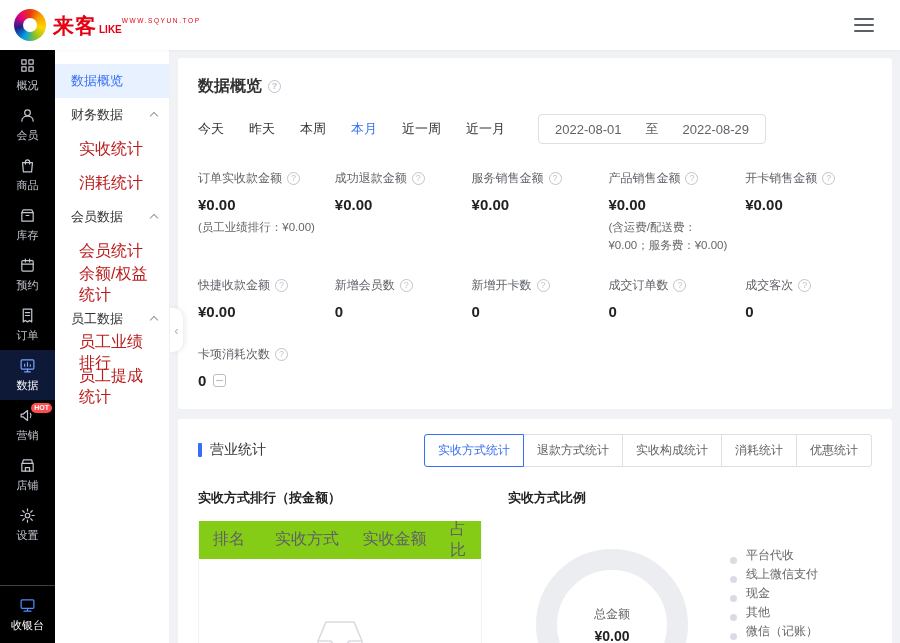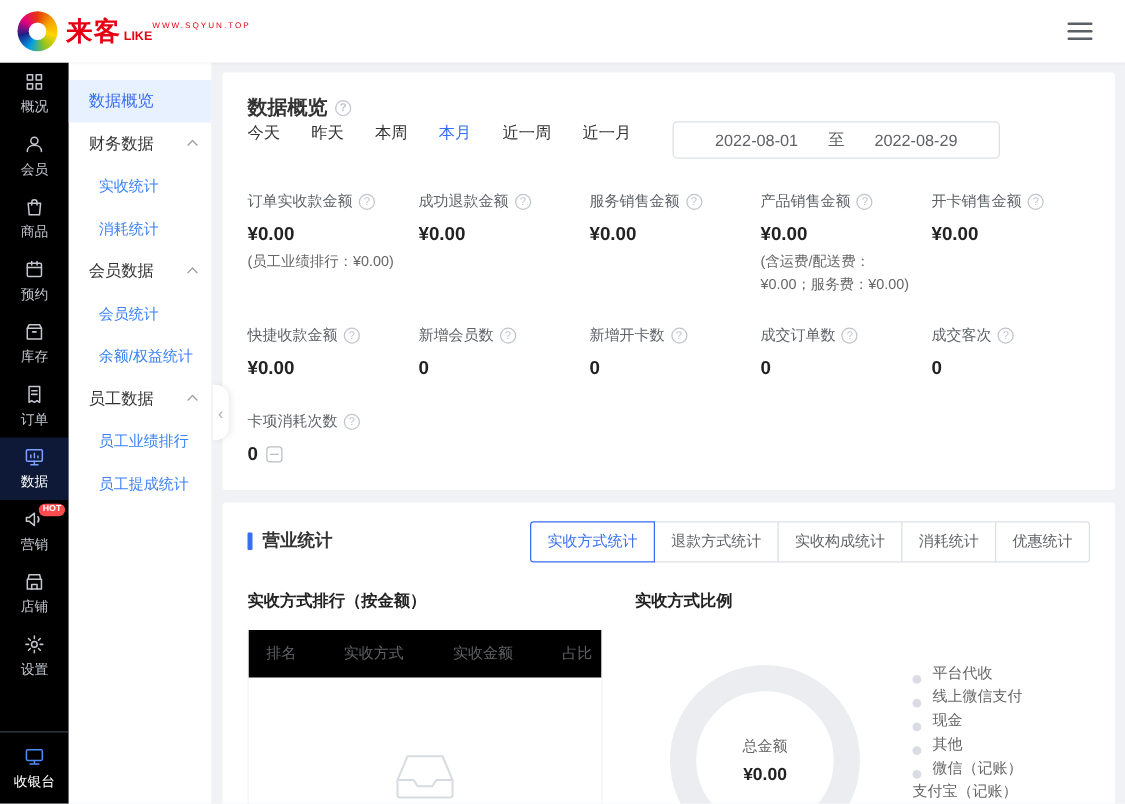--- a/index.html
+++ b/index.html
@@ -40,70 +40,70 @@
     justify-content:center;gap:4px;color:#fff;font-size:11px;cursor:pointer}
   .cashier .icon{color:#4d8bff;display:flex}
   .cashier svg{width:17px;height:17px}
   .cashier svg *{fill:none;stroke:currentColor;stroke-width:1.7;stroke-linecap:round;stroke-linejoin:round}
 
   
   .submenu{width:115px;background:#fff;padding-top:14px;flex-shrink:0;border-right:1px solid #f0f0f0}
   .sub-item{height:34px;display:flex;align-items:center;padding:0 12px 0 16px;color:#333;font-size:13px;cursor:pointer}
   .sub-item.active{background:#e8f1ff;color:#366ef4}
   .sub-item.group{justify-content:space-between}
-  .sub-item.child{padding-left:24px;color:#3b82f6;font-size:12px}
+  .sub-item.child{padding-left:24px;color:#b91c1c;font-size:16px}
   .chev{width:6px;height:6px;border-left:1.4px solid #999;border-top:1.4px solid #999;
     transform:rotate(45deg);margin-top:2px}
 
   
   .content{flex:1;padding:8px;overflow:hidden;position:relative}
   .collapse-handle{position:absolute;left:0;top:258px;width:13px;height:44px;background:#fff;
     border-radius:0 10px 10px 0;box-shadow:2px 0 5px rgba(0,0,0,.08);display:flex;align-items:center;
     justify-content:center;color:#aeb1b8;font-size:13px;cursor:pointer;z-index:5}
   .card{background:#fff;border-radius:3px}
   .overview-card{padding:18px 20px 20px;margin-bottom:10px}
 
   .page-title{font-size:16px;font-weight:700;display:flex;align-items:center;gap:6px}
   .help{width:13px;height:13px;border:1px solid #c0c4cc;border-radius:50%;display:inline-flex;
     align-items:center;justify-content:center;color:#c0c4cc;font-size:9px;line-height:1;flex-shrink:0}
   .help::before{content:"?"}
 
-  .filter-row{display:flex;align-items:flex-start;}
+  .filter-row{display:flex;align-items:center;margin-top:17px}
   .filter{font-size:13px;color:#333;margin-right:25px;cursor:pointer}
   .filter.active{color:#366ef4}
-  .date-range{width:262px;height:30px;border:1px solid #dcdfe6;border-radius:4px;display:flex;
+  .date-range{width:228px;height:30px;border:1px solid #dcdfe6;border-radius:4px;display:flex;
     align-items:center;justify-content:center;gap:24px;font-size:13px;color:#606266;cursor:pointer;margin-left:8px}
 
   .stats{display:grid;grid-template-columns:repeat(5,1fr);column-gap:10px;margin-top:26px}
   .stats.row2{margin-top:22px}
   .stats.row3{margin-top:26px}
   .stat-label{font-size:12px;color:#5f6368;display:flex;align-items:center;gap:5px}
   .stat-value{font-size:15px;font-weight:700;color:#222;margin-top:9px;display:flex;align-items:center;gap:7px}
   .stat-sub{font-size:11.5px;color:#666;margin-top:6px;line-height:1.55}
   .note-icon{width:13px;height:13px;border:1px solid #b9bdc4;border-radius:3px;display:inline-block;position:relative}
   .note-icon::after{content:"";position:absolute;left:2px;right:2px;top:5px;border-top:1px solid #b9bdc4}
 
   
   .biz-card{min-height:420px}
   .biz-header{display:flex;align-items:center;justify-content:space-between;padding:15px 20px 12px}
-  .biz-title{font-size:14px;font-weight:700;display:flex;align-items:center;gap:8px}
+  .biz-title{font-size:14px;font-weight:400;display:flex;align-items:center;gap:8px}
   .bar{width:4px;height:14px;background:#366ef4;border-radius:1px}
   .tabs{display:flex}
   .tab{border:1px solid #dcdfe6;padding:7px 13px;font-size:12px;color:#606266;background:#fff;
     margin-left:-1px;cursor:pointer;white-space:nowrap}
   .tab:first-child{border-radius:3px 0 0 3px;margin-left:0}
   .tab:last-child{border-radius:0 3px 3px 0}
   .tab.active{color:#366ef4;border-color:#366ef4;position:relative;z-index:1}
 
   .biz-body{display:flex;padding:2px 20px 0}
   .biz-left{width:46%;padding-right:26px}
   .biz-right{flex:1}
   .section-title{font-size:13px;font-weight:700;margin:8px 0 14px;color:#222}
   .rank-table{border:1px solid #f2f3f5;border-top:none}
-  .table-head{display:flex;background:#000000;height:38px;align-items:center;font-size:12px;color:#606266}
+  .table-head{display:flex;background:#84cc16;height:38px;align-items:center;font-size:16px;color:#606266}
   .th{padding-left:14px}
   .th.c1{width:22%}.th.c2{width:31%}.th.c3{width:31%}.th.c4{width:16%}
   .empty{display:flex;flex-direction:column;align-items:center;padding:58px 0 30px}
   .empty svg{width:48px;height:40px}
   .empty svg *{fill:none;stroke:#d7dbe2;stroke-width:1.6;stroke-linejoin:round}
 
   .chart-wrap{display:flex;align-items:flex-start;margin-top:12px}
   .donut{width:152px;height:152px;border-radius:50%;border:21px solid #ebedf0;position:relative;
     margin:28px 42px 0 28px;flex-shrink:0}
   .donut-center{position:absolute;inset:0;display:flex;flex-direction:column;align-items:center;
@@ -160,35 +160,35 @@
           <svg viewBox="0 0 24 24">
             <path d="M5 8h14l-1.2 13H6.2L5 8z"></path>
             <path d="M9 10V7a3 3 0 0 1 6 0v3"></path>
           </svg>
         </span>
       <span>商品</span>
     </div>
     <div class="side-item">
       <span class="icon">
           <svg viewBox="0 0 24 24">
-            <rect x="4" y="5" width="16" height="15" rx="1.5"></rect>
-            <path d="M4 10h16M9 3v4M15 3v4"></path>
-          </svg>
-        </span>
-      <span>预约</span>
-    </div>
-    <div class="side-item">
-      <span class="icon">
-          <svg viewBox="0 0 24 24">
             <path d="M4 8h16v12H4z"></path>
             <path d="M4 8l2-4h12l2 4"></path>
             <path d="M10 12h4"></path>
           </svg>
         </span>
       <span>库存</span>
+    </div>
+    <div class="side-item">
+      <span class="icon">
+          <svg viewBox="0 0 24 24">
+            <rect x="4" y="5" width="16" height="15" rx="1.5"></rect>
+            <path d="M4 10h16M9 3v4M15 3v4"></path>
+          </svg>
+        </span>
+      <span>预约</span>
     </div>
     <div class="side-item">
       <span class="icon">
           <svg viewBox="0 0 24 24">
             <path d="M6 3h12v18l-3-2-3 2-3-2-3 2V3z"></path>
             <path d="M9 8h6M9 12h6"></path>
           </svg>
         </span>
       <span>订单</span>
     </div>

